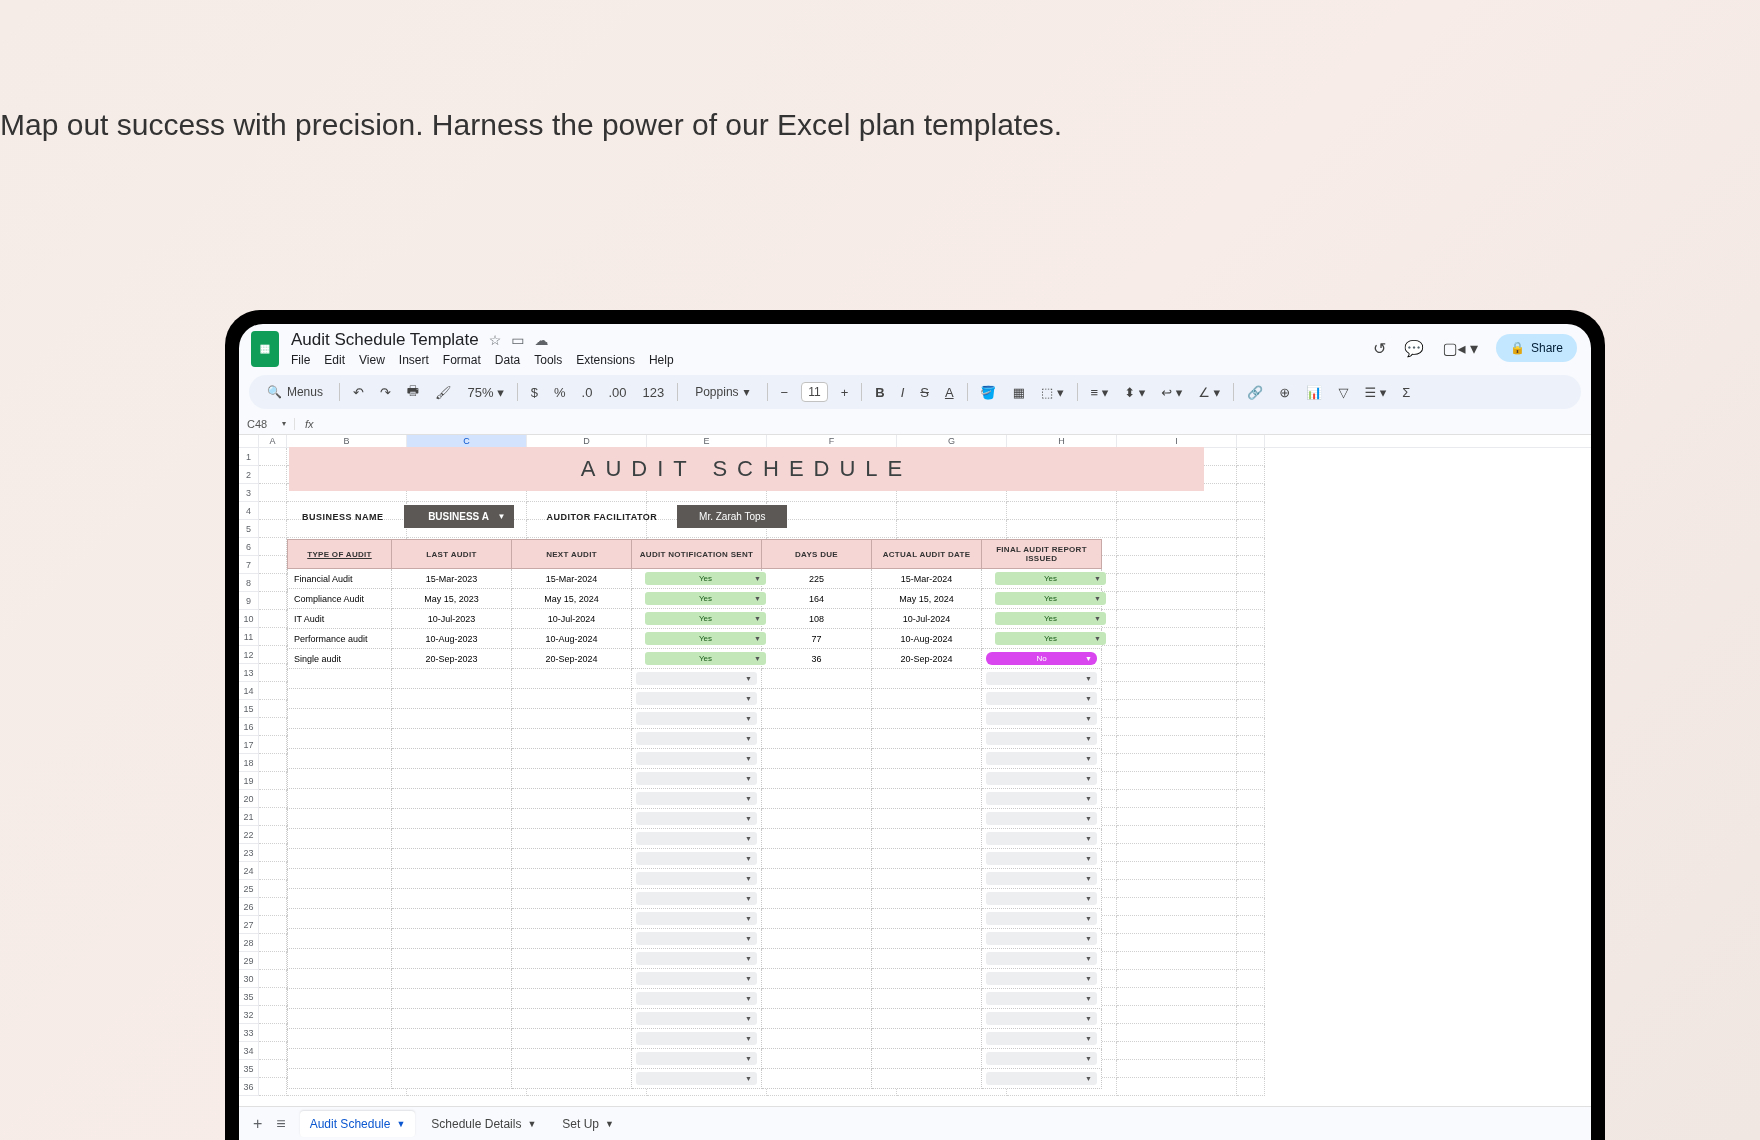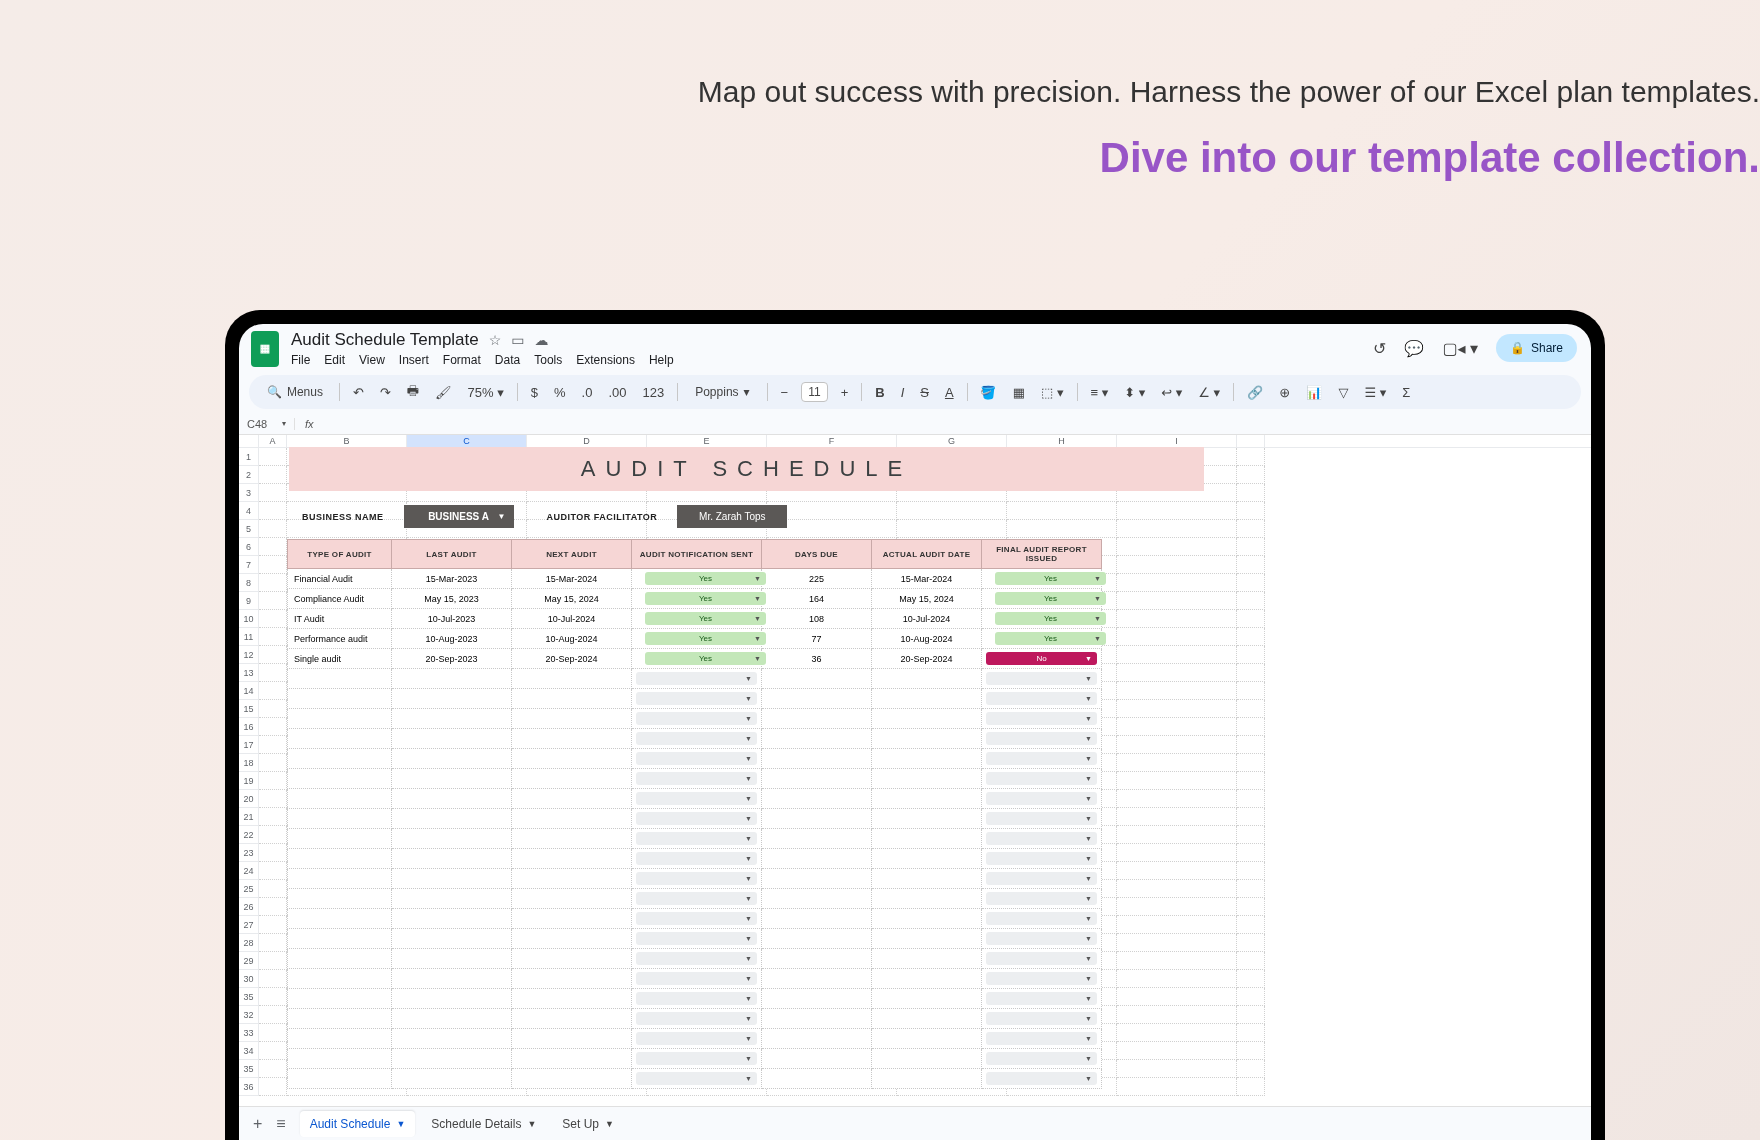--- a/index.html
+++ b/index.html
@@ -1,21 +1,21 @@
 <!DOCTYPE html>
 <html><head>
 <meta charset="utf-8">
 <style>
   * { margin:0; padding:0; box-sizing:border-box; font-family: Arial, sans-serif; }
   body {
     width:1760px; height:1140px;
     background: linear-gradient(135deg, #f5ece8 0%, #f7ece7 50%, #f0e6e2 100%);
     overflow:hidden; position:relative;
   }
-  .promo { text-align:right; padding-top:75px; }
+  .promo { text-align:left; padding-top:108px; }
   .promo .line1 { font-size:30px; color:#333; margin-bottom:25px; }
   .promo .line2 { font-size:42px; font-weight:bold; color:#9855c7; }
   .device {
     position:absolute; left:225px; top:310px;
     width:1380px; height:830px;
     background:#000; border-radius:35px 35px 0 0;
     padding:14px 14px 0 14px;
   }
   .screen {
     width:100%; height:100%;
@@ -128,41 +128,40 @@
     border:1px dotted #c8c8c8; padding:3px 4px; text-align:center;
     background:#fff; height:18px;
   }
   .data-table td.left { text-align:left; padding-left:6px; }
   .pill {
     display:flex; align-items:center; justify-content:center;
     border-radius:3px; font-size:8px; position:relative;
     height:13px; width:100%;
   }
   .pill.yes { background:#c3e7b9; color:#1a5c1a;margin-left:9px; }
-  .pill.no  { background:#be185d; color:#fff; }
+  .pill.no  { background:#d946ef; color:#fff;border-radius:6px; }
   .pill.empty { background:#eceef0; }
   .pill .dd { position:absolute; right:5px; font-size:7px; color:#555; }
   .pill.no .dd { color:#fff; }
   .tabs {
     position:absolute; bottom:0; left:0; right:0;
     height:34px; background:#f8fafd; border-top:1px solid #e0e0e0;
     display:flex; align-items:center; gap:14px; padding:0 14px;
     font-size:12px; color:#444;
   }
   .tabs .plus, .tabs .menu { cursor:pointer; color:#5f6368; font-size:16px; }
   .tab { padding:6px 10px; cursor:pointer; display:flex; align-items:center; gap:6px; border-radius:4px; }
   .tab.active { background:#fff; color:#0b57d0; font-weight:500; box-shadow:0 -1px 2px rgba(0,0,0,0.1); }
   .tab .dd { font-size:9px; }
 </style>
 </head>
 <body>
 
 <div class="promo">
   <div class="line1">Map out success with precision. Harness the power of our Excel plan templates.</div>
-  <div class="line2">Dive into our template collection.</div>
 </div>
 
 <div class="device">
   <div class="screen">
 
     <div class="titlebar">
       <div class="sheets-ico">▦</div>
       <div class="title-col">
         <div class="title-row1">
           <span class="doc-title">Audit Schedule Template</span>
@@ -745,21 +744,21 @@
         <span class="meta-label">AUDITOR FACILITATOR</span>
         <div class="dark-chip">
           <span>Mr. Zarah Tops</span>
         </div>
       </div>
 
       <div class="data-table">
         <table id="audit-tbl">
           <thead>
               <tr id="audit-hdr">
-                <th style="width: 104px;">TYPE OF AUDIT</th>
+                <th style="width: 104px; text-decoration: underline;">TYPE OF AUDIT</th>
                 <th style="width: 120px;">LAST AUDIT</th>
                 <th style="width: 120px;">NEXT AUDIT</th>
                 <th style="width: 130px;">AUDIT NOTIFICATION SENT</th>
                 <th style="width: 110px;">DAYS DUE</th>
                 <th style="width: 110px;">ACTUAL AUDIT DATE</th>
                 <th style="width: 120px;">FINAL AUDIT REPORT ISSUED</th>
               </tr>
             </thead>
           <tbody id="audit-body">
               <tr>

